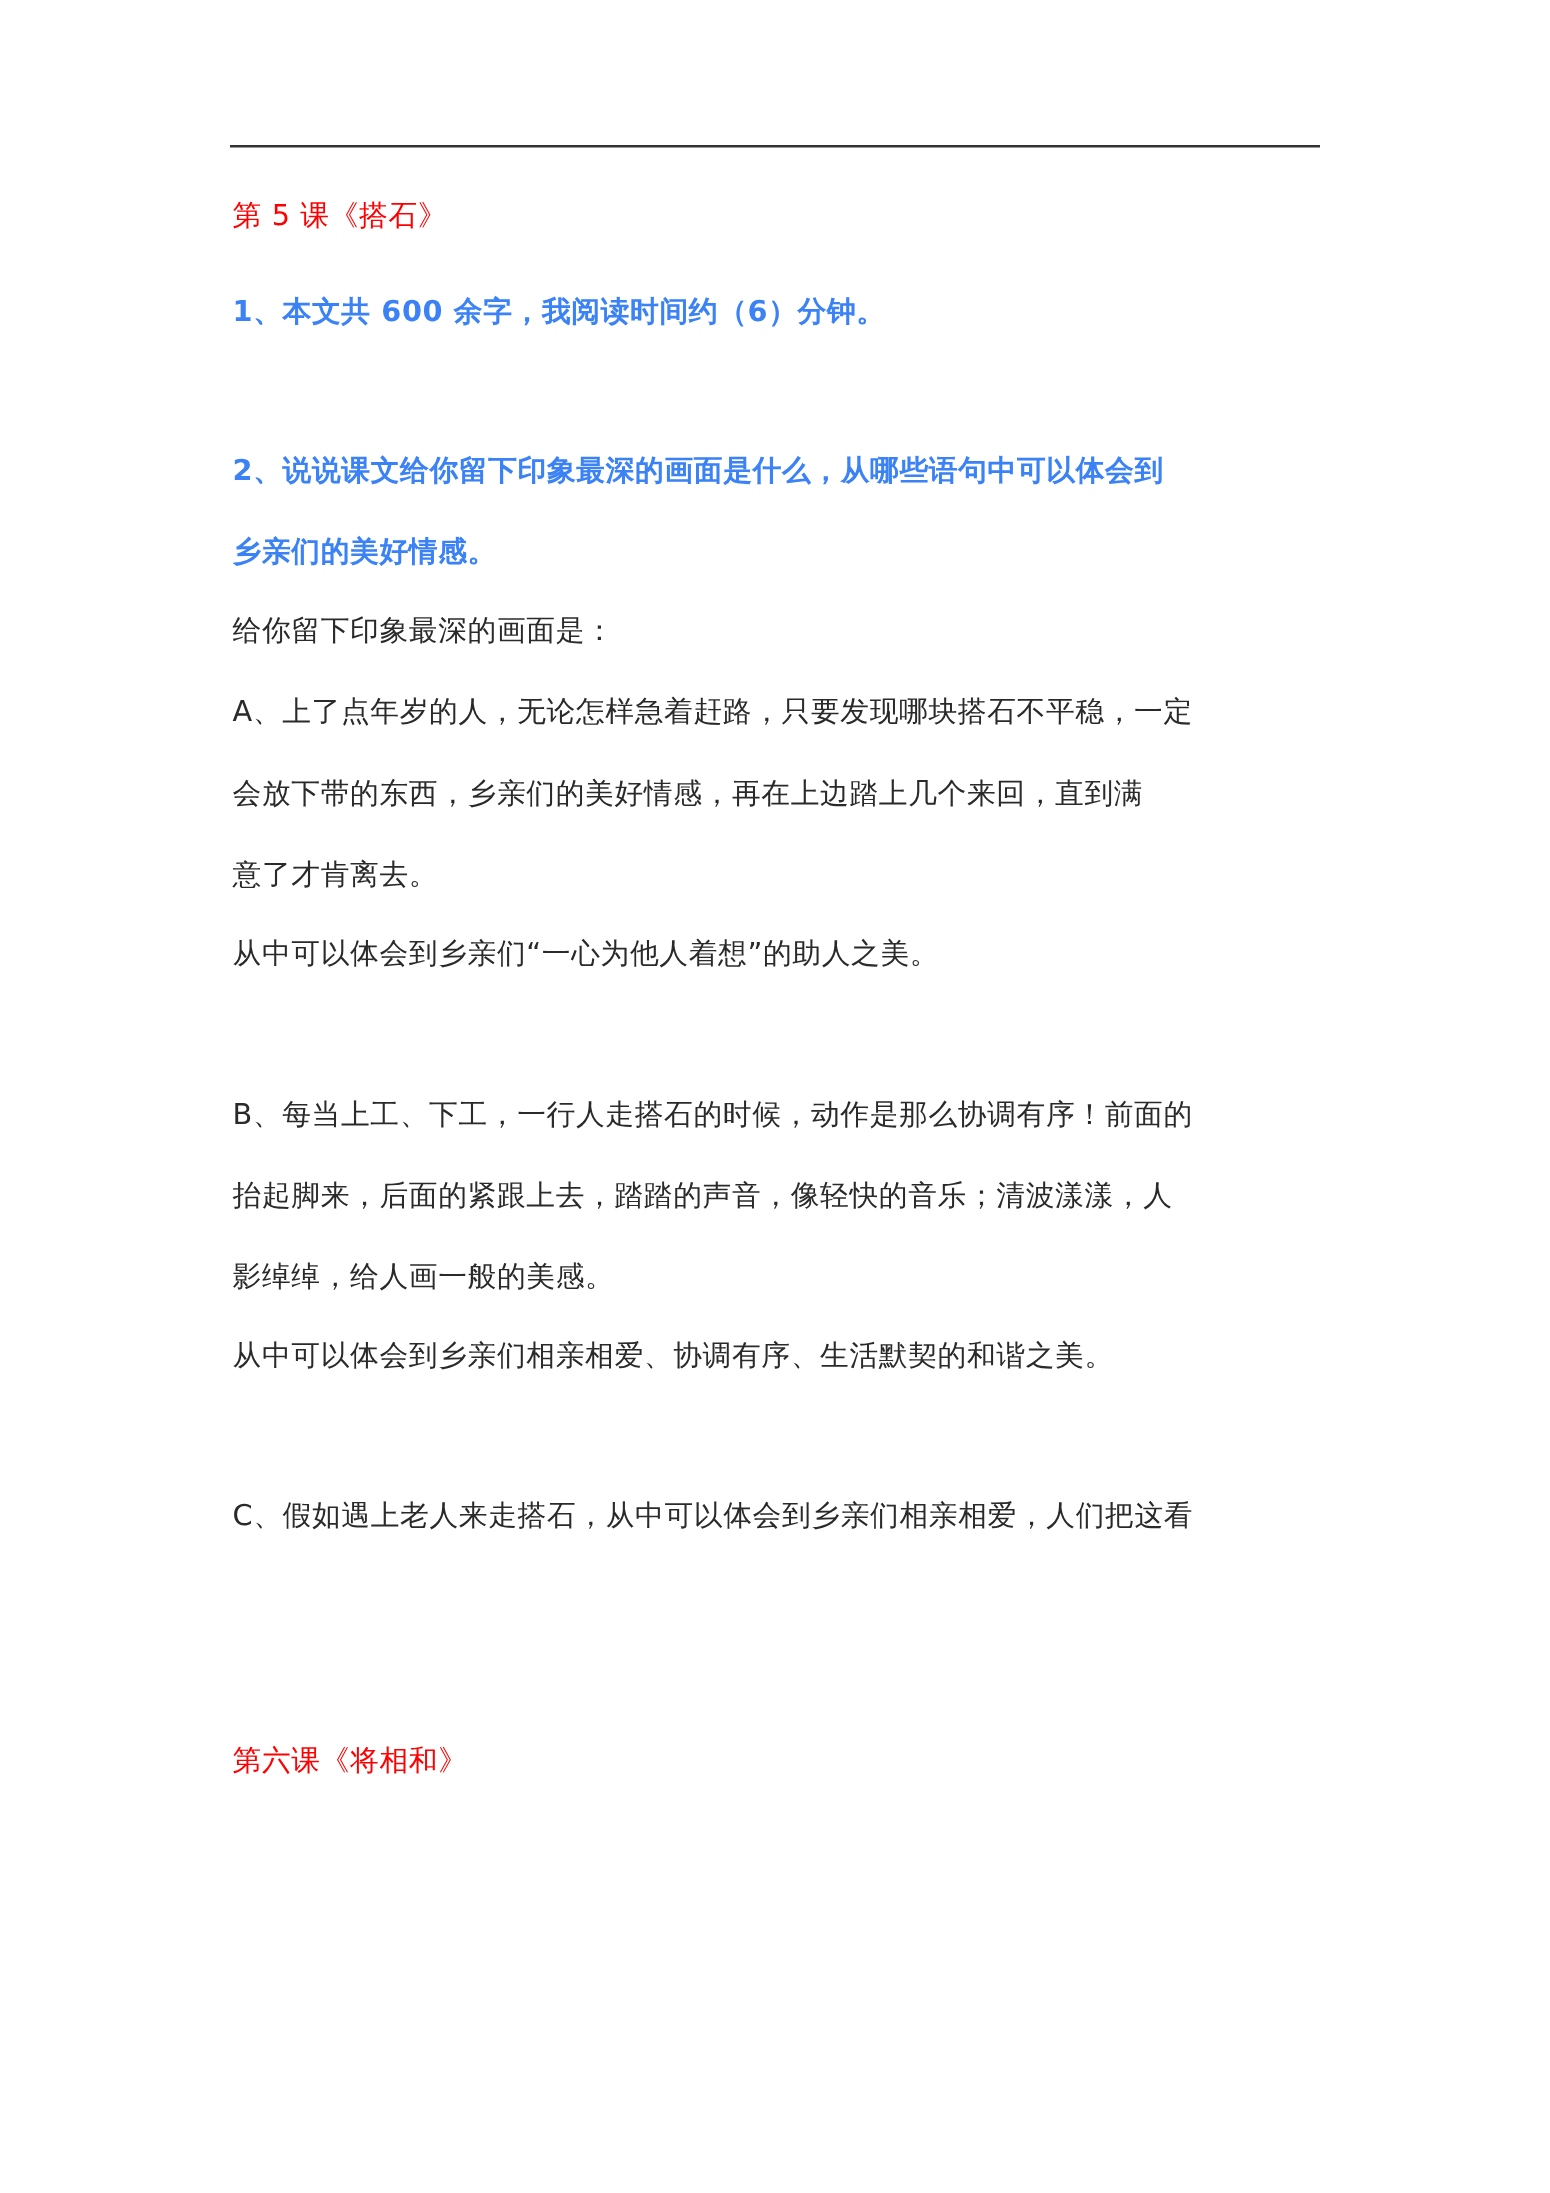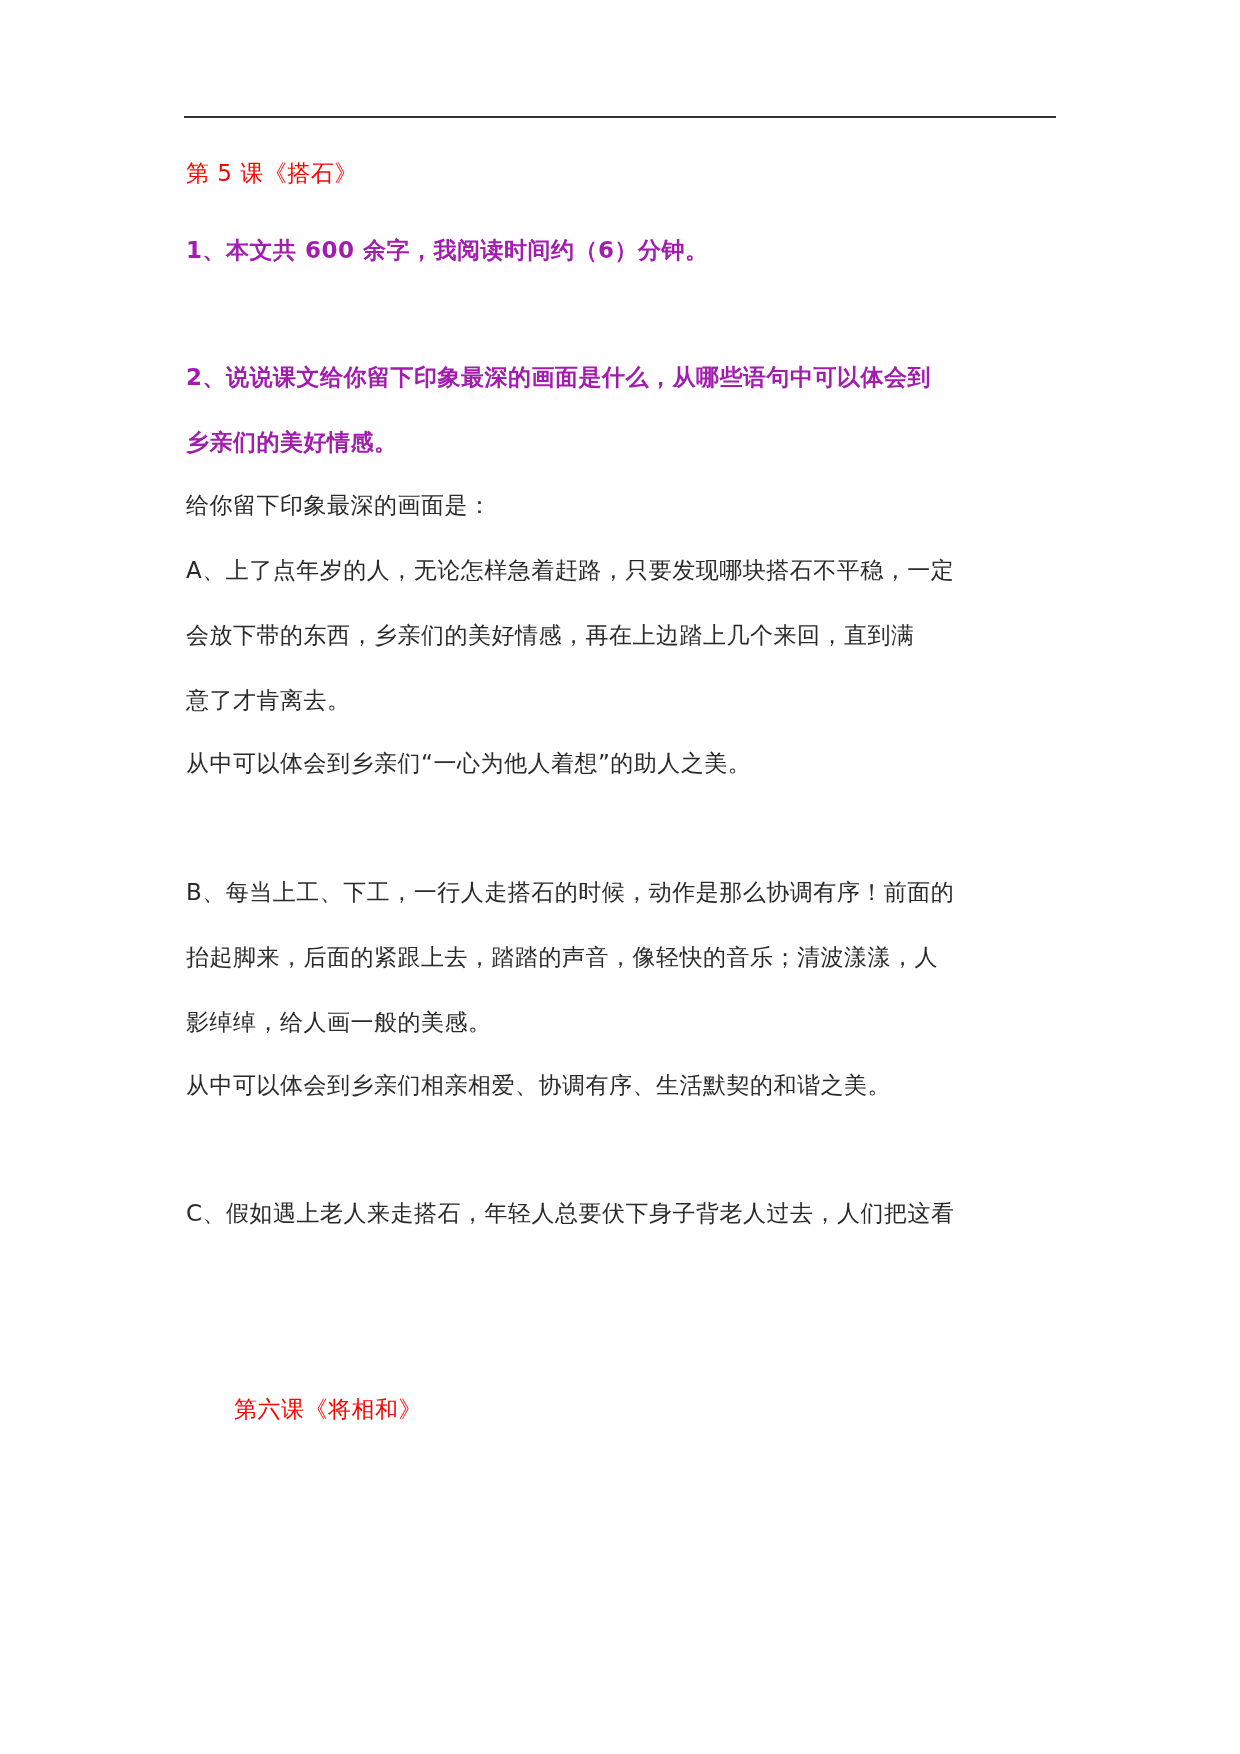--- a/index.html
+++ b/index.html
@@ -31,21 +31,21 @@
     }
     .line {
       position: absolute;
       left: 186px;
       font-size: 23px;
       line-height: 30px;
       white-space: nowrap;
       letter-spacing: 0.5px;
     }
     .heading { color: #ff0000; }
-    .bold { font-weight: bold; color: #a21caf; }
+    .bold { font-weight: bold; color: #3b82f6; }
     .normal { color: #2a2a2a; text-align: center; }
   </style>
 </head>
 <body>
 
 <div class="page">
   <div class="rule"></div>
 
   <div class="line heading" style="top:158px;">第 5 课《搭石》</div>
 
@@ -59,17 +59,17 @@
   <div class="line normal" style="top:555px;">A、上了点年岁的人，无论怎样急着赶路，只要发现哪块搭石不平稳，一定</div>
   <div class="line normal" style="top:620px;">会放下带的东西，乡亲们的美好情感，再在上边踏上几个来回，直到满</div>
   <div class="line normal" style="top:685px;">意了才肯离去。</div>
   <div class="line normal" style="top:748px;">从中可以体会到乡亲们“一心为他人着想”的助人之美。</div>
 
   <div class="line normal" style="top:877px;">B、每当上工、下工，一行人走搭石的时候，动作是那么协调有序！前面的</div>
   <div class="line normal" style="top:942px;">抬起脚来，后面的紧跟上去，踏踏的声音，像轻快的音乐；清波漾漾，人</div>
   <div class="line normal" style="top:1007px;">影绰绰，给人画一般的美感。</div>
   <div class="line normal" style="top:1070px;">从中可以体会到乡亲们相亲相爱、协调有序、生活默契的和谐之美。</div>
 
-  <div class="line normal" style="top:1198px;">C、假如遇上老人来走搭石，年轻人总要伏下身子背老人过去，人们把这看</div>
+  <div class="line normal" style="top:1198px;">C、假如遇上老人来走搭石，从中可以体会到乡亲们相亲相爱，人们把这看</div>
 
-  <div class="line heading" style="top:1394px;margin-left:48px;">第六课《将相和》</div>
+  <div class="line heading" style="top:1394px;">第六课《将相和》</div>
 
 </div>
 
 </body></html>

